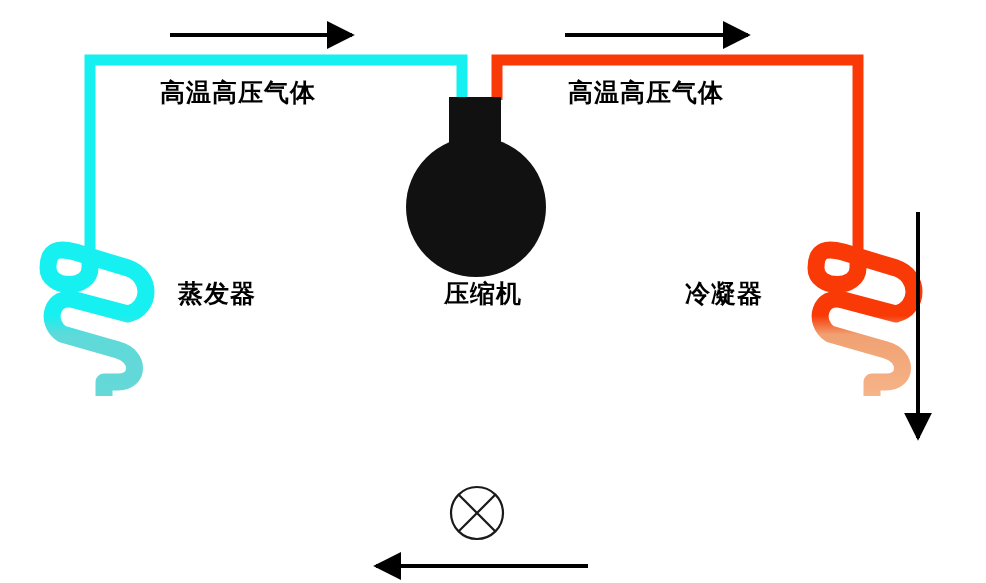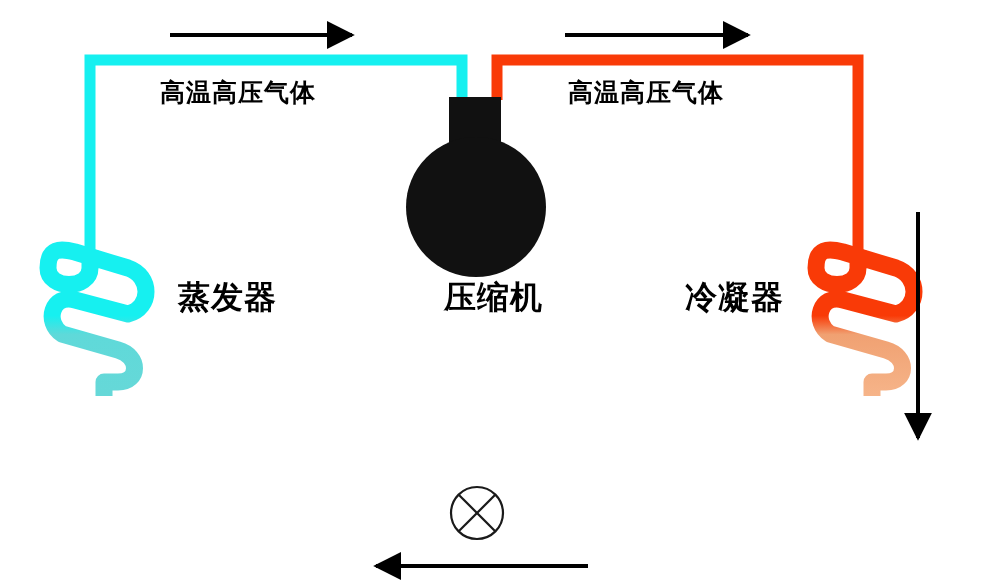--- a/index.html
+++ b/index.html
@@ -30,21 +30,21 @@
     font-family: "Liberation Serif", "DejaVu Serif", serif;
     font-weight: bold;
     white-space: nowrap;
     line-height: 1;
     letter-spacing: 1px;
   }
   .lbl-flow {
     font-size: 25px;
   }
   .lbl-comp {
-    font-size: 32px;
+    font-size: 25px;
   }
   #label-low-temp-low-pressure-gas { left: 160px; top: 80px; }
   #label-high-temp-high-pressure-gas { left: 568px; top: 80px; }
   #label-evaporator { left: 178px; top: 281px; }
   #label-compressor { left: 444px; top: 281px; font-family: Liberation Serif, serif; }
   #label-condenser { left: 665px; top: 281px; margin-left: 20px; }
   #label-throttle-device { left: 436px; top: 418px; }
   #label-low-temp-low-pressure-two-phase { left: 125px; top: 462px; }
   #label-medium-temp-high-pressure-liquid { left: 612px; top: 462px; }
 </style>

